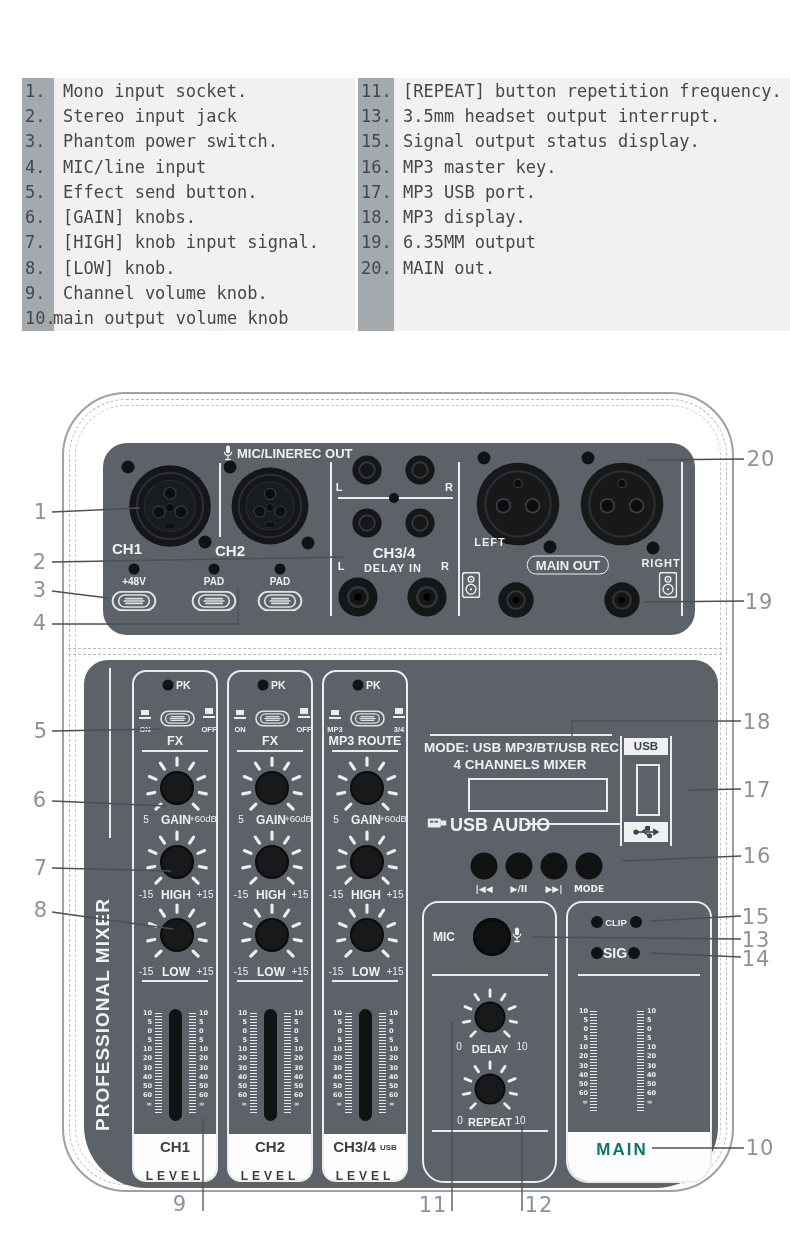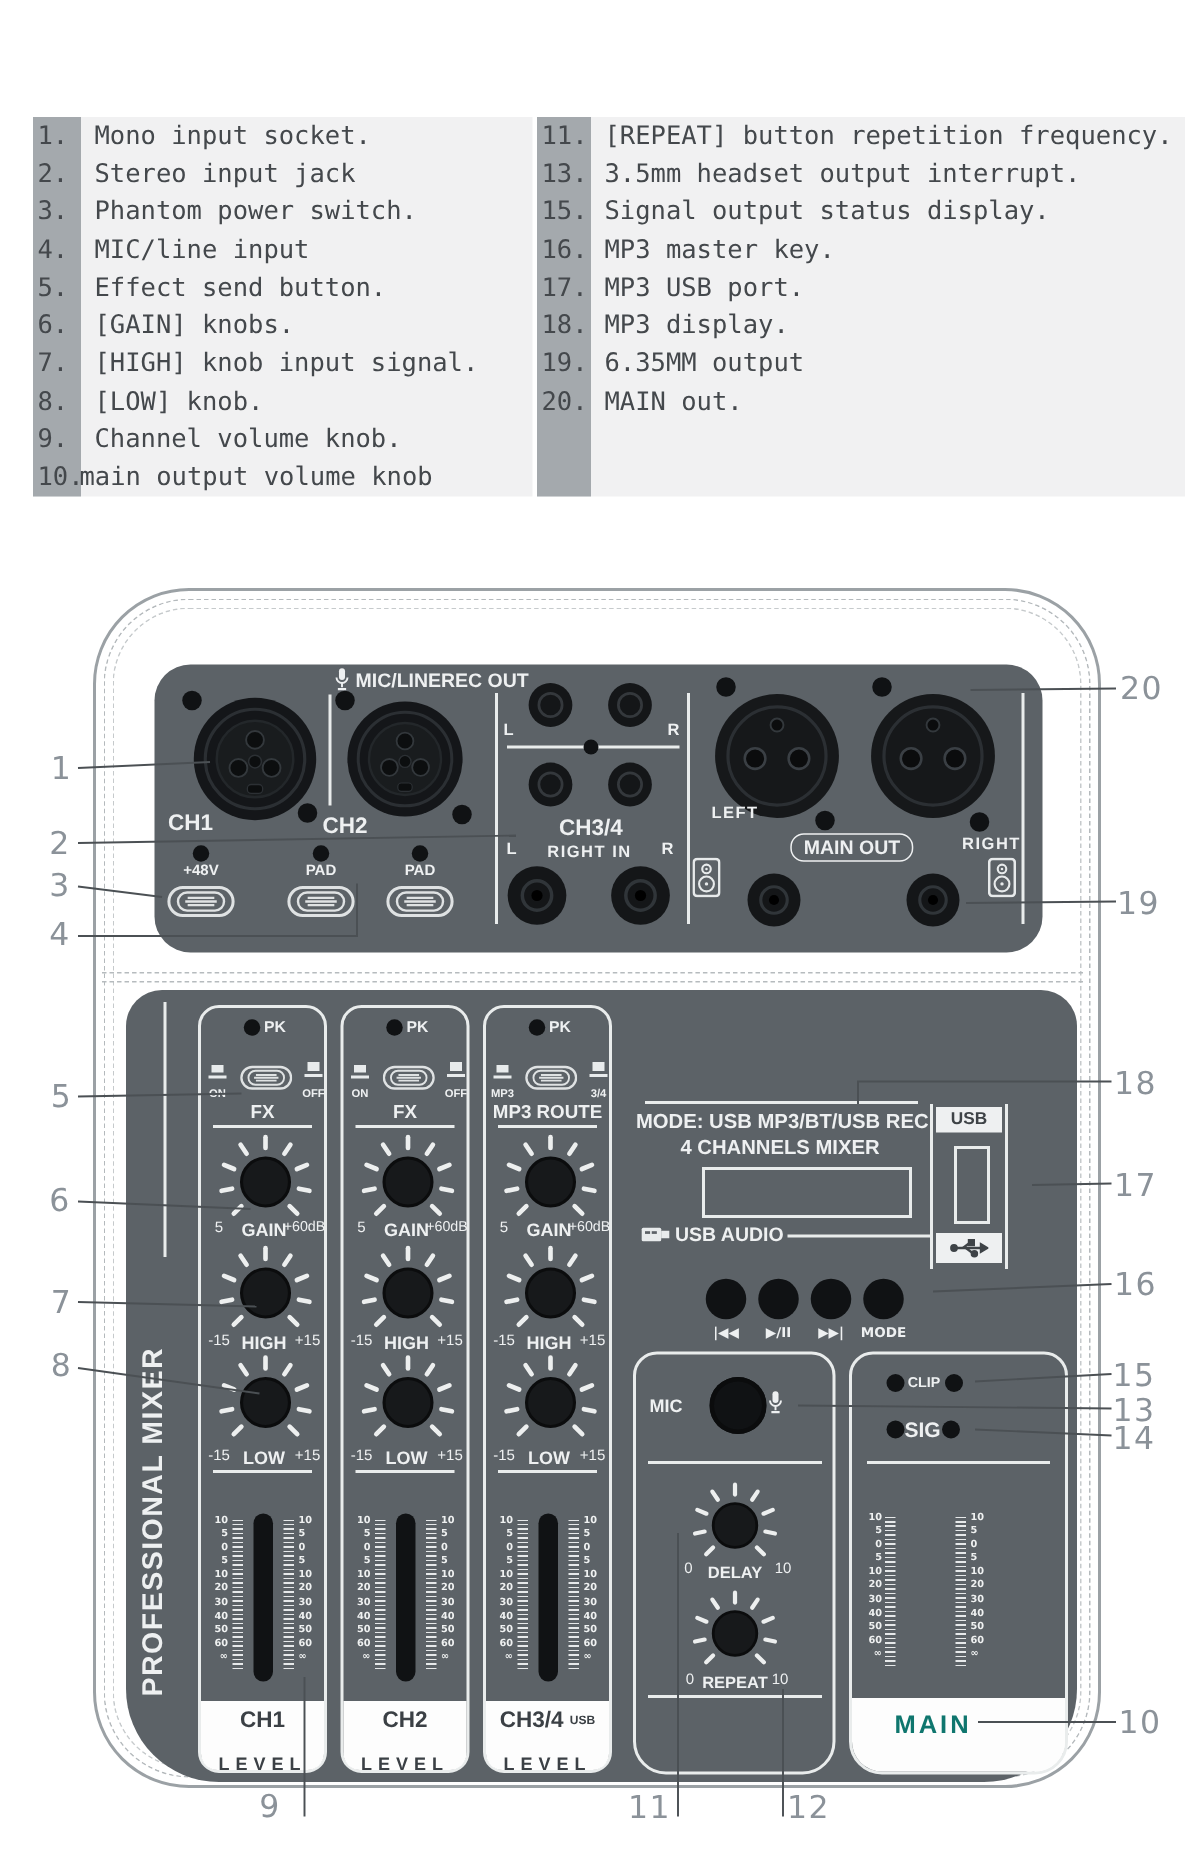--- a/index.html
+++ b/index.html
@@ -272,21 +272,21 @@
   <div class="dot cc" style="left:394px;top:498px;width:10px;height:10px;"></div>
   <svg class="cc" style="left:367px;top:523px;" width="31" height="31">
       <use href="#rca"></use>
     </svg>
   <svg class="cc" style="left:420px;top:523px;" width="31" height="31">
       <use href="#rca"></use>
     </svg>
   <div class="plbl cc" style="left:341px;top:566px;font-size:11px;">L</div>
   <div class="plbl cc" style="left:445px;top:566px;font-size:11px;">R</div>
   <div class="plbl cc" style="left:394px;top:552px;font-size:15px;">CH3/4</div>
-  <div class="plbl cc" style="left:393px;top:568px;font-size:11px;letter-spacing:1px;">RIGHT IN</div>
+  <div class="plbl cc" style="left:393px;top:568px;font-size:11px;letter-spacing:1px;">DELAY IN</div>
   <svg class="cc" style="left:358px;top:597px;" width="41" height="41">
       <use href="#trs"></use>
     </svg>
   <svg class="cc" style="left:427px;top:597px;" width="41" height="41">
       <use href="#trs"></use>
     </svg>
 
   <svg class="cc" style="left:518px;top:504px;" width="86" height="86">
       <use href="#xlrm"></use>
     </svg>
@@ -527,21 +527,21 @@
     </div>
   </div>
 
   <div class="rule" style="left:430px;top:734px;width:182px;"></div>
   <div class="plbl" style="left:424px;top:740px;width:192px;text-align:center;font-size:13.5px;">MODE: USB  MP3/BT/USB REC</div>
   <div class="plbl" style="left:424px;top:757px;width:192px;text-align:center;font-size:13.5px;">4 CHANNELS MIXER</div>
   <div class="abs" style="left:468px;top:778px;width:140px;height:34px;border:2px solid #e9ecec;box-sizing:border-box;"></div>
   <svg class="abs" style="left:427px;top:816px;" width="20" height="14">
       <use href="#usbplug"></use>
     </svg>
-  <div class="plbl" style="left:450px;top:815px;font-size:13px;">USB AUDIO</div>
+  <div class="plbl" style="left:450px;top:815px;font-size:18px;">USB AUDIO</div>
   <div class="rule" style="left:525px;top:823px;width:95px;"></div>
 
   <div class="abs" style="left:620px;top:736px;width:52px;height:110px;border-left:2px solid #e9ecec;border-right:2px solid #e9ecec;box-sizing:border-box;"></div>
   <div class="abs" style="left:624px;top:738px;width:44px;height:17px;background:#eef0f1;color:#3e4347;font:bold 11.5px 'Liberation Sans',sans-serif;text-align:center;line-height:17px;">USB</div>
   <div class="abs" style="left:636px;top:764px;width:24px;height:52px;border:2px solid #e9ecec;box-sizing:border-box;"></div>
   <div class="abs" style="left:624px;top:822px;width:44px;height:20px;background:#eef0f1;">
     <svg style="display:block;margin:3px auto 0;" width="26" height="14">
         <use href="#usbtri"></use>
       </svg>
   </div>

